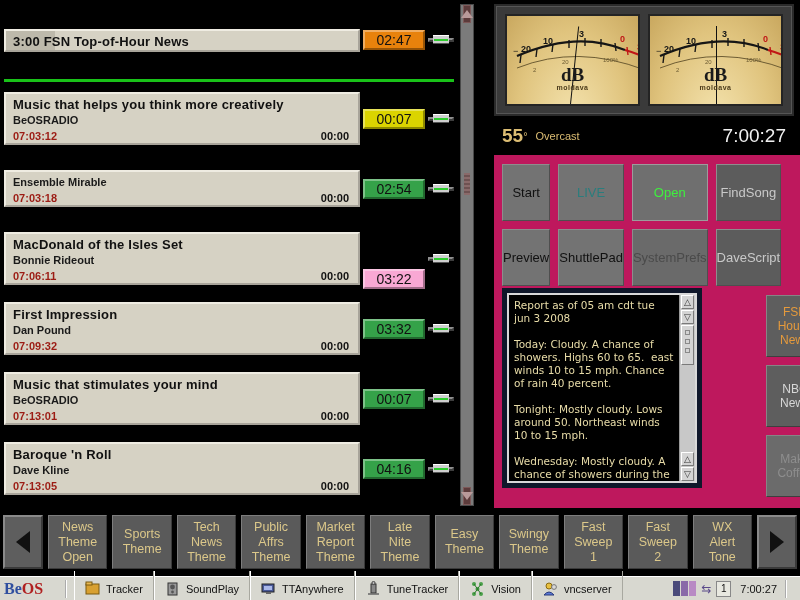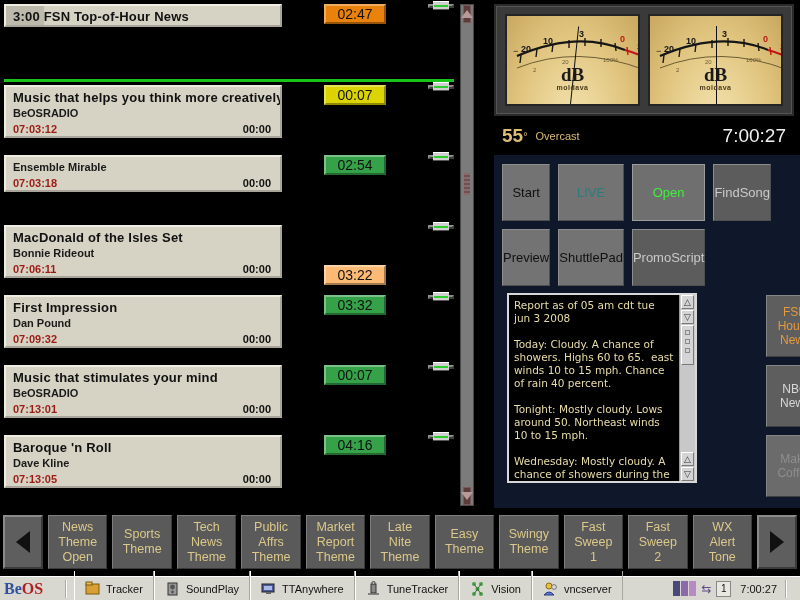--- a/index.html
+++ b/index.html
@@ -6,21 +6,21 @@
   html,body { width:800px; height:600px; overflow:hidden; background:#000;
     font-family:"Liberation Sans", sans-serif; }
 
   #app { position:relative; width:800px; height:600px; background:#000; }
 
   
   #playlist { position:absolute; left:0; top:0; width:456px; height:508px;
     background:#000; padding:4px 2px 2px 4px; }
 
   .row { position:relative; height:67px; margin-bottom:3px;
-    display:flex; align-items:flex-start;gap:39px; }
+    display:flex; align-items:center; }
   .row.first { height:72px; }
 
   .rowbody { position:relative; flex:1; background:#d6d2c4;
     border:2px solid #a8a49a; border-top-color:#efece2; border-left-color:#efece2;
     overflow:hidden; }
   .rowbody .prog { position:absolute; left:0; top:0; bottom:0; width:0;
     background:#bdb9ab; }
   .rowbody .txt { position:relative; padding:3px 7px 0 7px; }
   .ttl { font-size:13px; font-weight:bold; color:#111; letter-spacing:.2px;
     white-space:nowrap; line-height:16px; }
@@ -82,21 +82,21 @@
   
   #wxstrip { position:absolute; left:6px; top:120px; width:300px; height:32px;
     background:#000; display:flex; align-items:center; padding:0 8px; }
   #wxstrip .temp { font-size:19px; color:#dcbd73; font-weight:bold; }
   #wxstrip .deg { font-size:11px; color:#dcbd73; vertical-align:super; }
   #wxstrip .cond { font-size:11px; color:#dcbd73; margin-left:8px; }
   #wxstrip .clk { margin-left:auto; font-size:19px; color:#f0f0f0; }
 
   
   #ctl { position:absolute; left:494px; top:155px; width:306px; height:353px;
-    background:#0f172a; }
+    background:#be185d; }
   #btngrid { position:absolute; left:8px; top:9px; width:258px;
     display:grid; grid-template-columns:repeat(4,1fr); gap:8px 8px; }
   .btn { height:57px; background:#737373; border:1px solid #8d8d8d;
     border-right-color:#4f4f4f; border-bottom-color:#4f4f4f;
     display:flex; align-items:center; justify-content:center; text-align:center;
     font-size:13px; color:#111; line-height:15px; }
   .btn.dim  { background:#6a6a6a; color:#4a4a4a; }
   .btn.dark { background:#5c5c5c; color:#c9c9c9; }
   .btn.teal { color:#2a7d7d; }
   .btn.green{ color:#3ef03e; background:#6f6f6f; border-color:#9c9c9c; }
@@ -224,21 +224,21 @@
         <div class="rowbody">
           <div class="txt">
             <div class="ttl">MacDonald of the Isles Set</div>
             <div class="art">Bonnie Rideout</div>
             <div class="timeline">
               <span class="tstart">07:06:11</span>
               <span class="tdur">00:00</span>
             </div>
           </div>
         </div>
-        <div class="timerbox" style="background: #fdba74; margin-top: 40px;">03:22</div>
+        <div class="timerbox" style="background: #f9a8d4; margin-top: 40px;">03:22</div>
         <div class="fader">
           <div class="slot"></div>
           <div class="knob">
             <i></i>
           </div>
         </div>
       </div>
       <div class="row">
         <div class="rowbody">
           <div class="txt">
@@ -403,22 +403,26 @@
           <div>Find</div>
           <div>Song</div>
         </div>
         <div class="btn ">
           <div>Preview</div>
         </div>
         <div class="btn ">
           <div>Shuttle</div>
           <div>Pad</div>
         </div>
+        <div class="btn dim">
+          <div>System</div>
+          <div>Prefs</div>
+        </div>
         <div class="btn dark">
-          <div>Promo</div>
+          <div>Dave</div>
           <div>Script</div>
         </div>
       </div>
 
     <div id="wxbox">
       <div id="wxtext">Report as of 05 am cdt tue jun 3 2008
 
 Today: Cloudy. A chance of showers. Highs 60 to 65.  east winds 10 to 15 mph. Chance of rain 40 percent.
 
 Tonight: Mostly cloudy. Lows around 50. Northeast winds 10 to 15 mph.

